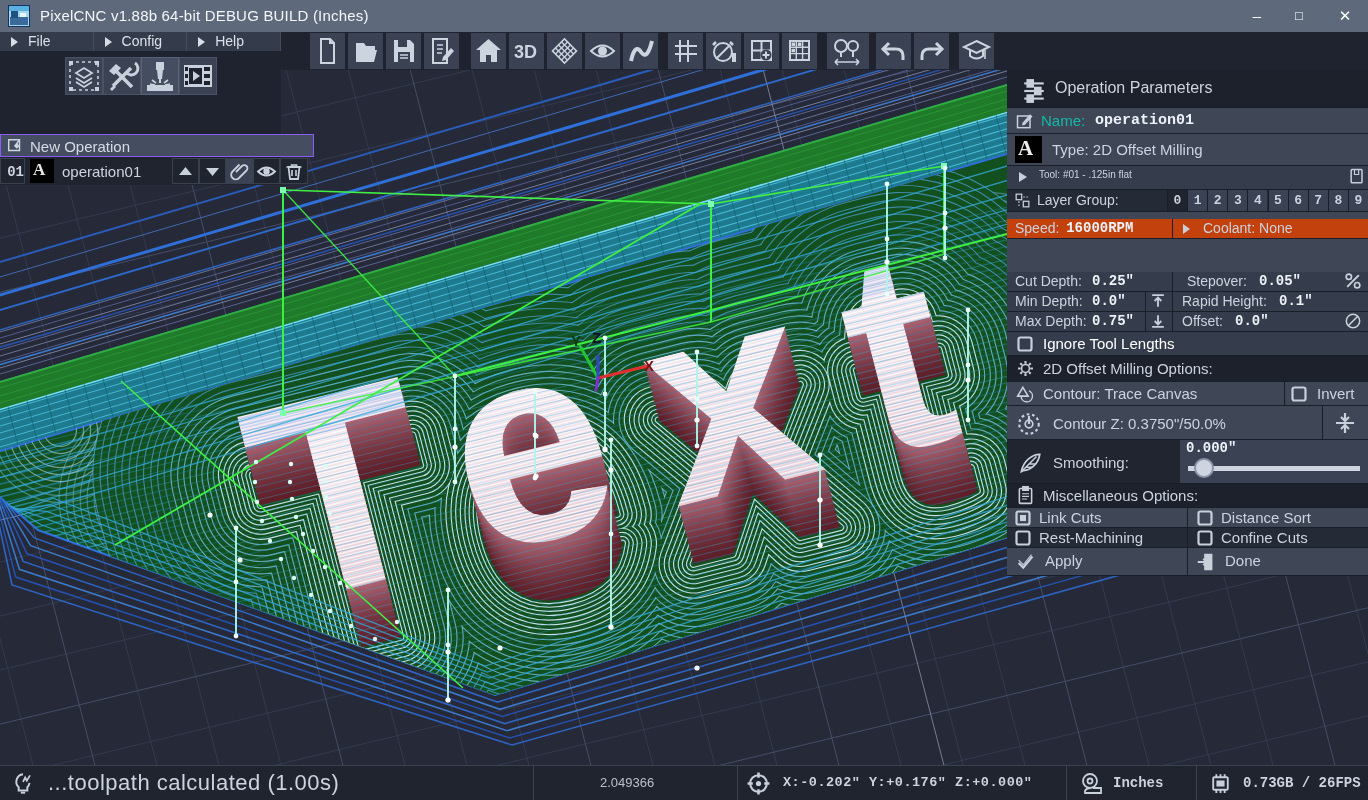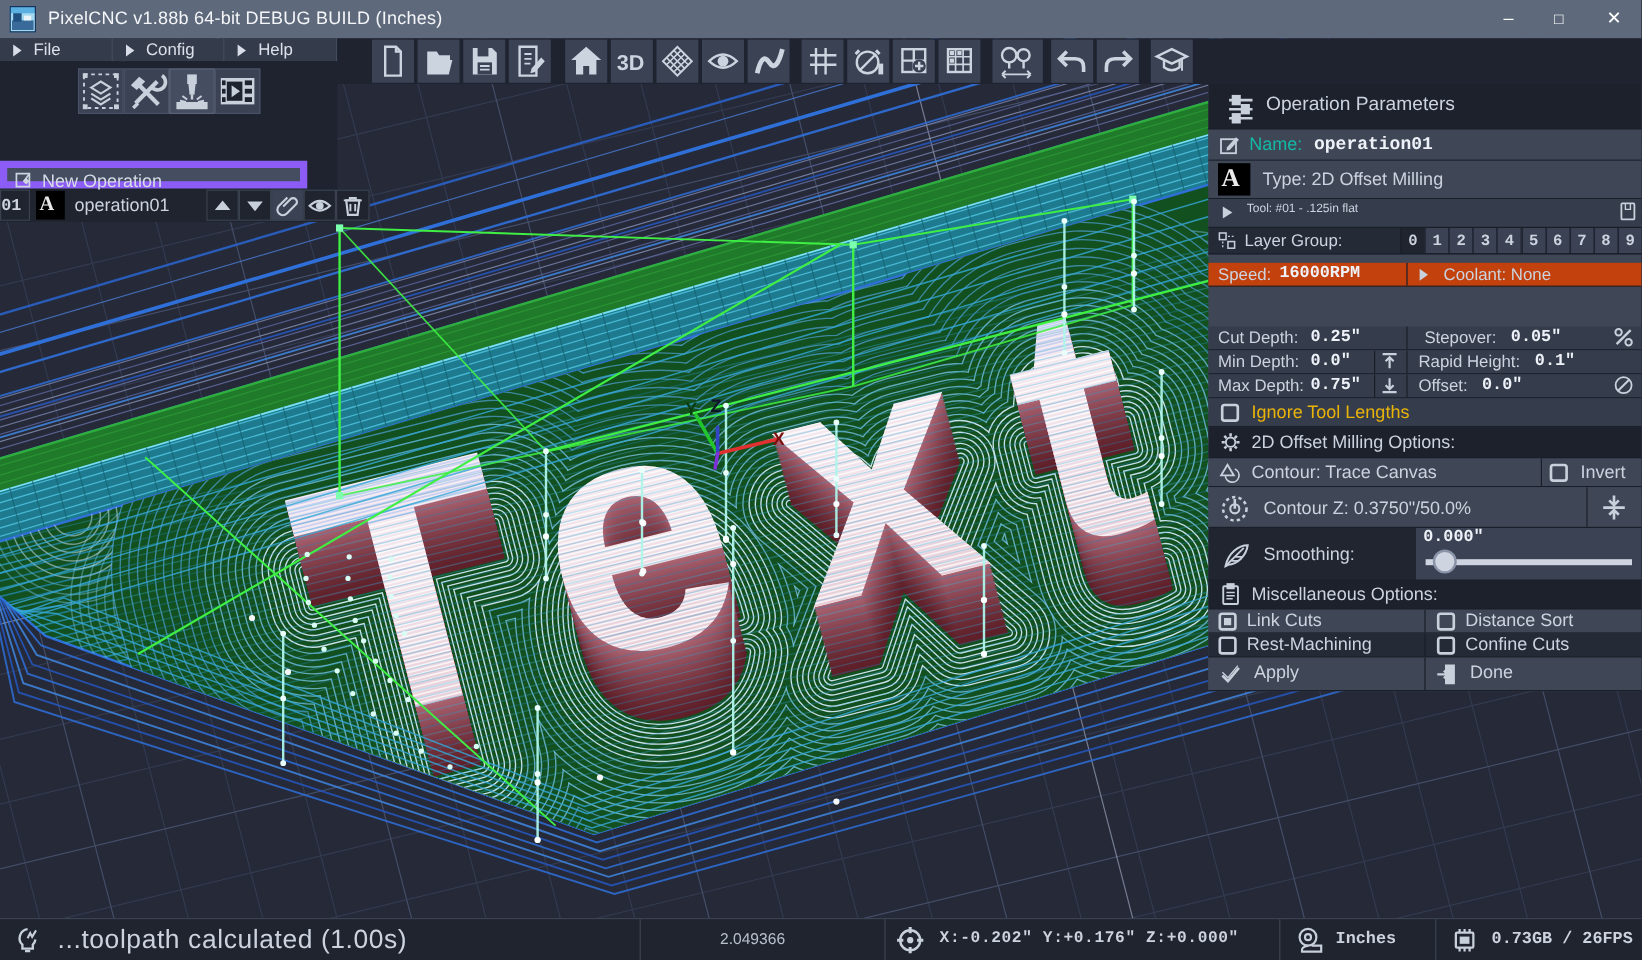--- a/index.html
+++ b/index.html
@@ -867,30 +867,30 @@
           <g fill="#1f2330" stroke="none">
             <rect x="5" y="9" width="3" height="4"></rect>
             <rect x="5" y="16" width="3" height="4"></rect>
             <rect x="5" y="23" width="3" height="4"></rect>
             <rect x="24" y="9" width="6" height="4"></rect>
             <rect x="24" y="16" width="6" height="4"></rect>
             <rect x="24" y="23" width="6" height="4"></rect>
           </g>
         </svg></div>
 </div>
-<div style="position:absolute;left:0;top:83px;width:256px;height:23px;background:#454e61;border:6px solid #8b5cf6">
+<div style="position:absolute;left:0;top:83px;width:314px;height:23px;background:#454e61;border:1px solid #8b5cf6">
  <svg width="18" height="18" viewBox="0 0 20 20" style="position:absolute;left:5px;top:2px" fill="none" stroke="#ccd4e0" stroke-width="1.6">
         <path d="M3 3 h12 v12 h-12 z" fill="none"></path>
         <path d="M10 10 l2-2 2 2-2 2z" fill="#ccd4e0"></path>
         <path d="M15 3 l-5 7"></path>
       </svg>
  <div style="position:absolute;left:29px;top:3px;font-size:15px;color:#d6dbe6">New Operation</div>
 </div>
 <div style="position:absolute;left:0;top:107px;width:281px;height:27px;background:#20242f;font-size:14px;color:#ccd3df">
- <div style="position:absolute;left:0;top:0;width:25px;height:26px;border:1px solid #39414f;line-height:26px;text-align:left" class="mono">01</div>
+ <div style="position:absolute;left:0;top:0;width:25px;height:26px;border:1px solid #39414f;line-height:26px;text-align:right" class="mono">01</div>
  <div style="position:absolute;left:30px;top:1px;width:24px;height:24px;background:#000">
    <div style="position:absolute;left:3px;top:1px;color:#e8e8e8;font-weight:bold;font-size:17px;font-family:'Liberation Serif',serif">A</div>
       </div>
  <div style="position:absolute;left:62px;top:5px;font-size:15px">operation01</div>
  <div style="position:absolute;left:172px;top:0;width:27px;height:26px;border:1px solid #39414f"><svg width="25" height="25" viewBox="0 0 25 25">
           <path d="M6 16 l6.5-8 6.5 8z" fill="#c8d0dc"></path>
         </svg></div>
  <div style="position:absolute;left:199px;top:0;width:27px;height:26px;border:1px solid #39414f"><svg width="25" height="25" viewBox="0 0 25 25">
           <path d="M6 9 l6.5 8 6.5-8z" fill="#c8d0dc"></path>
         </svg></div>
@@ -1001,21 +1001,21 @@
       <div class="mono" style="position:absolute;left:228px;top:1px;font-size:14px;color:#eef2f8;white-space:nowrap">0.0"</div>
       <svg width="20" height="20" viewBox="0 0 24 24" style="position:absolute;left:336px;top:-1px" fill="none" stroke="#c8d0dc" stroke-width="1.8">
         <circle cx="12" cy="12" r="8"></circle>
         <line x1="6" y1="18" x2="18" y2="6" stroke-width="2"></line>
       </svg>
     </div>
     <div class="row" style="top:262px;height:24px;background:#353d4c;border-bottom:1px solid #1a1e28">
       <svg width="20" height="20" viewBox="0 0 20 20" style="position:absolute;left:8px;top:2px">
         <rect x="3.5" y="3.5" width="13" height="13" rx="2" fill="none" stroke="#c8d0dc" stroke-width="2.2"></rect>
       </svg>
-      <div style="position:absolute;left:36px;top:3px;font-size:15px;color:#eab308;white-space:nowrap">Ignore Tool Lengths</div>
+      <div style="position:absolute;left:36px;top:3px;font-size:15px;color:#ffffff;white-space:nowrap">Ignore Tool Lengths</div>
     </div>
     <div class="row" style="top:286px;height:26px;background:#1c212c;border-bottom:1px solid #1a1e28">
       <svg width="21" height="21" viewBox="0 0 24 24" style="position:absolute;left:8px;top:2px" fill="none" stroke="#c8d0dc" stroke-width="1.8">
         <circle cx="12" cy="12" r="4.5"></circle>
         <g stroke-width="2.4">
           <path d="M12 3.5 v3 M12 17.5 v3 M3.5 12 h3 M17.5 12 h3 M6 6 l2.1 2.1 M15.9 15.9 l2 2 M18 6 l-2.1 2.1 M8.1 15.9 l-2 2"></path>
         </g>
       </svg>
       <div style="position:absolute;left:36px;top:4px;font-size:15px;color:#ccd3df;white-space:nowrap">2D Offset Milling Options:</div>
     </div>

